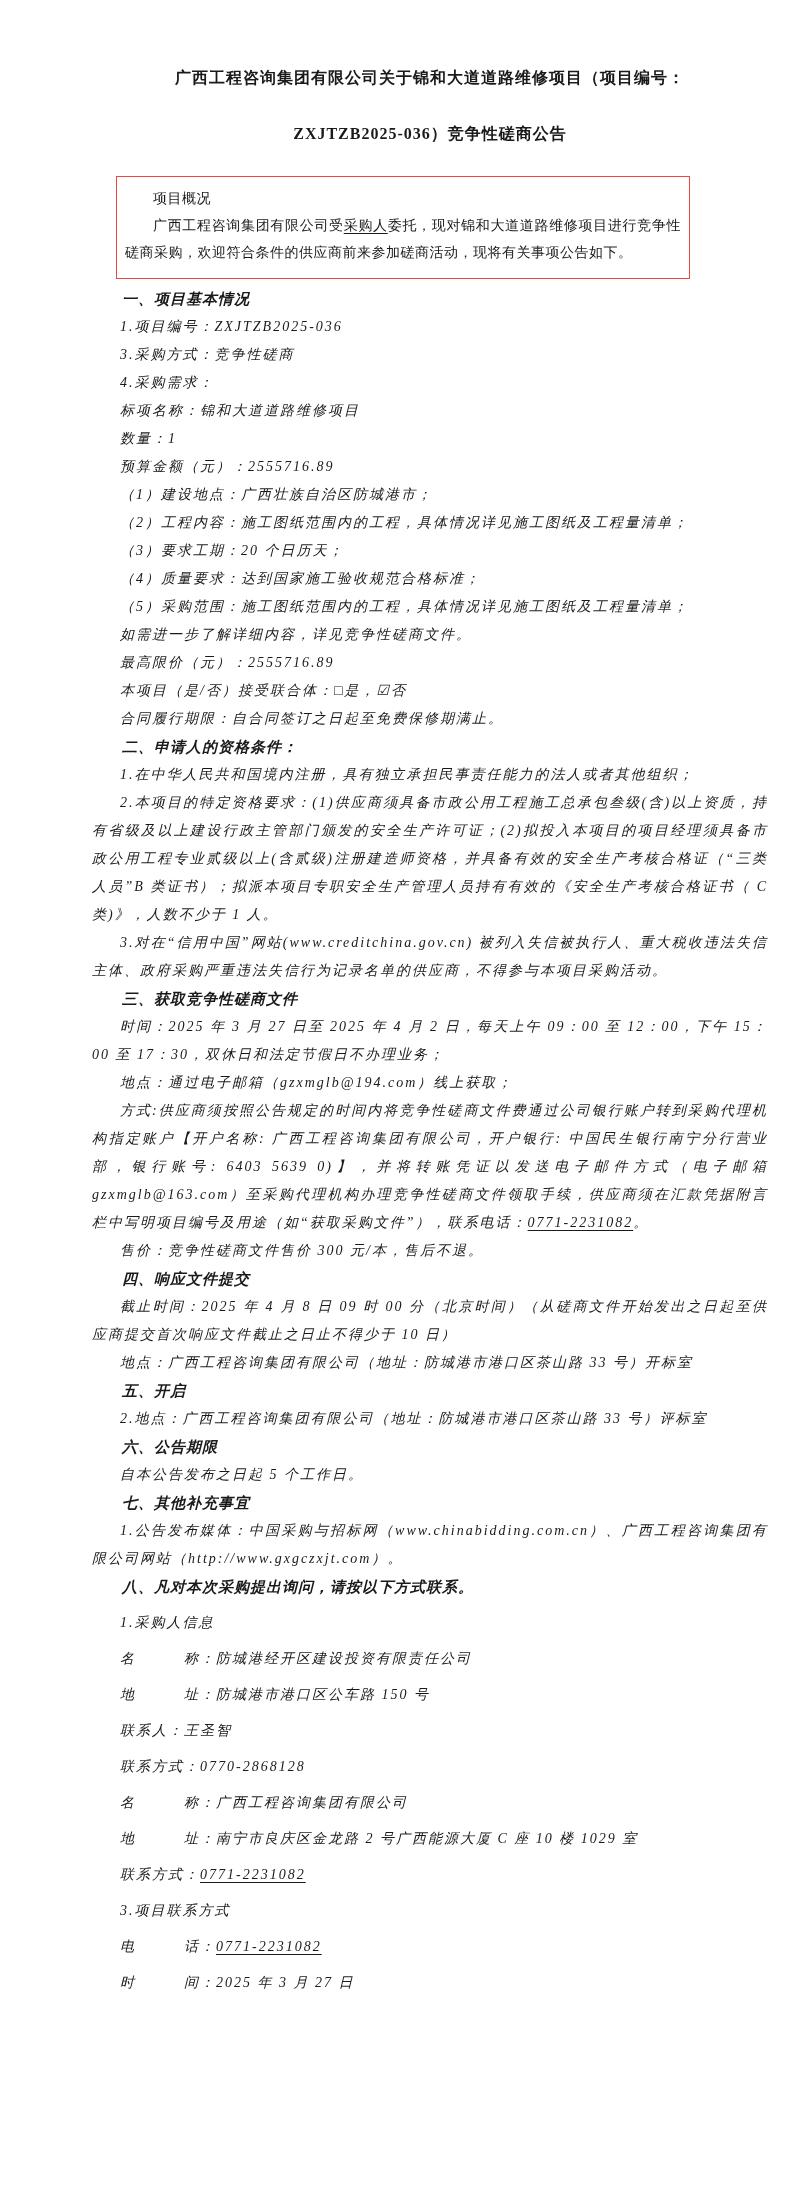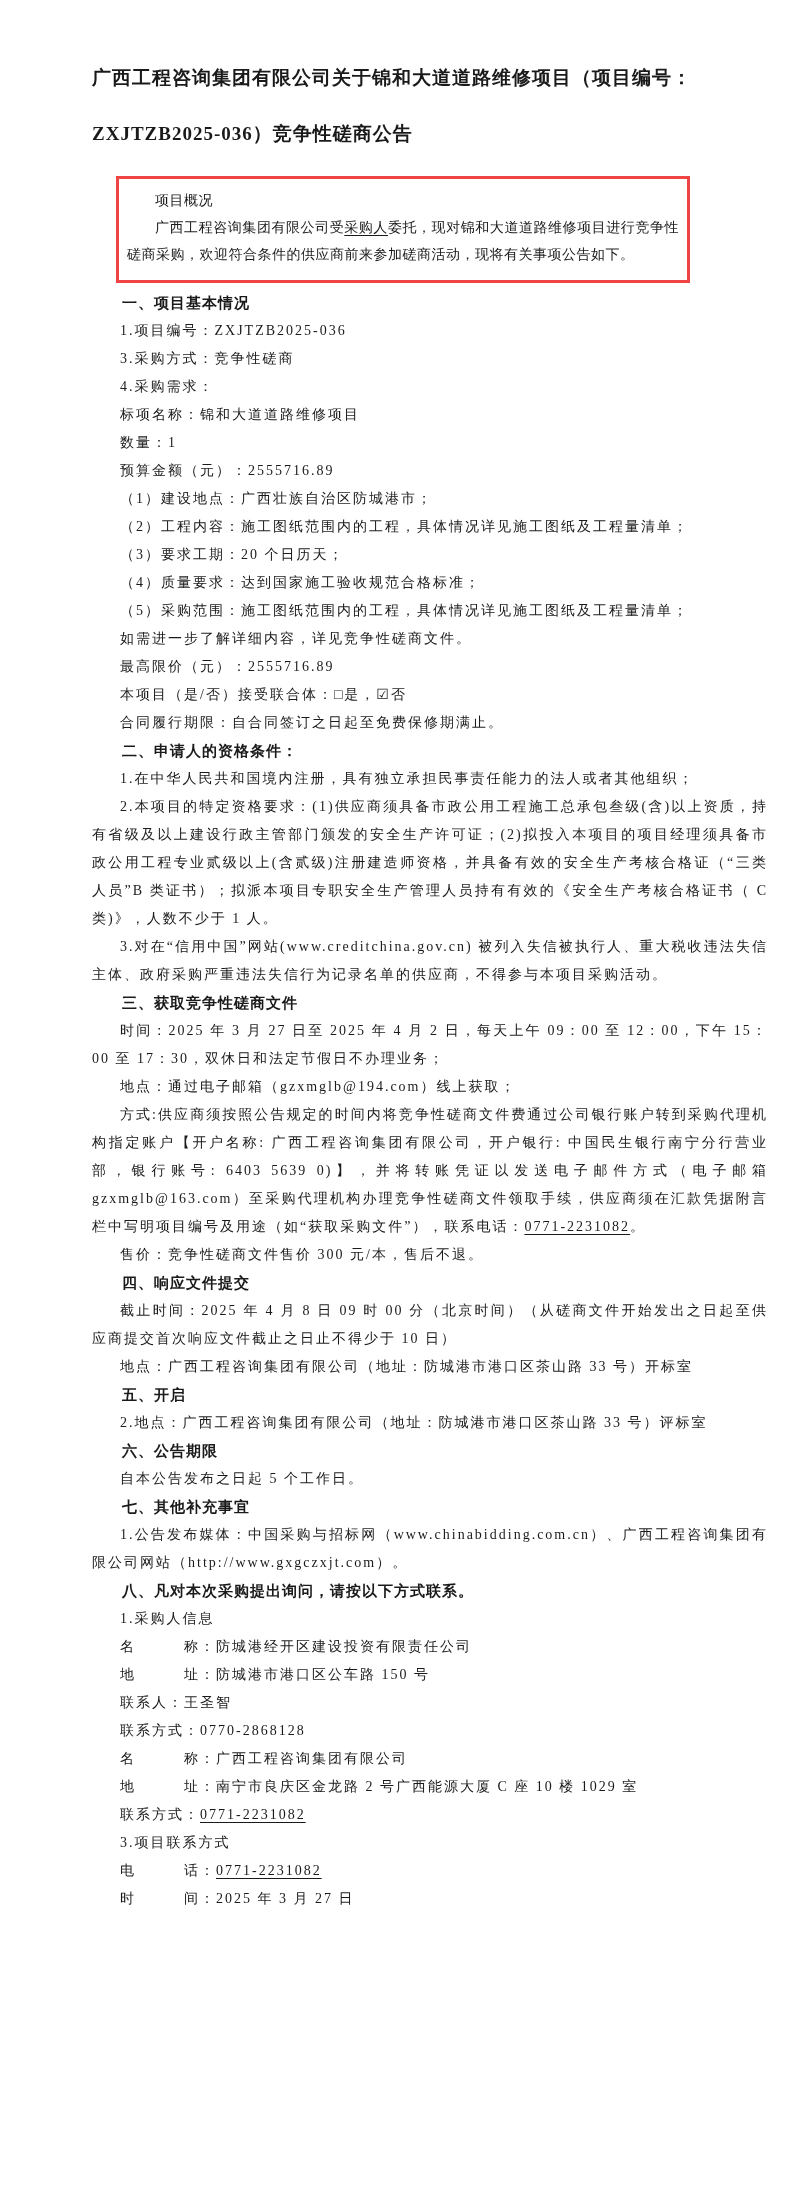--- a/index.html
+++ b/index.html
@@ -11,55 +11,56 @@
     width: 800px;
     height: 2192px;
     overflow: hidden;
     color: #1a1a1a;
     font-family: "Liberation Serif", "DejaVu Serif", serif;
   }
   .content {
     padding: 50px 32px 0 92px;
   }
   .doc-title {
-    text-align: left;
+    text-align: center;
     font-weight: bold;
-    font-size: 19px;
+    font-size: 16px;
     line-height: 56px;
     letter-spacing: 1px;
   }
   .overview-box {
-    border: 3px solid #ef4444;
+    border: 1px solid #ef4444;
     margin: 14px 78px 6px 24px;
     padding: 8px 8px 12px 8px;
   }
   .overview-box p {
     margin: 0;
     text-indent: 2em;
     font-size: 14px;
     line-height: 27px;
     letter-spacing: 0.5px;
     text-align: justify;
   }
   p.body, p.heading {
     margin: 0;
     text-indent: 2em;
     font-size: 14px;
     line-height: 28px;
     letter-spacing: 2px;
     text-align: justify;
+    font-style: italic;
   }
   p.heading {
     font-size: 15px;
     font-weight: bold;
     letter-spacing: 1px;
     text-align: left;
   }
   p.wide {
-    margin-top: 0;
+    margin-top: 8px;
   }
   .u {
     text-decoration: underline;
     text-underline-offset: 3px;
   }
 </style>
 </head>
 <body>
 
 <div class="content">

